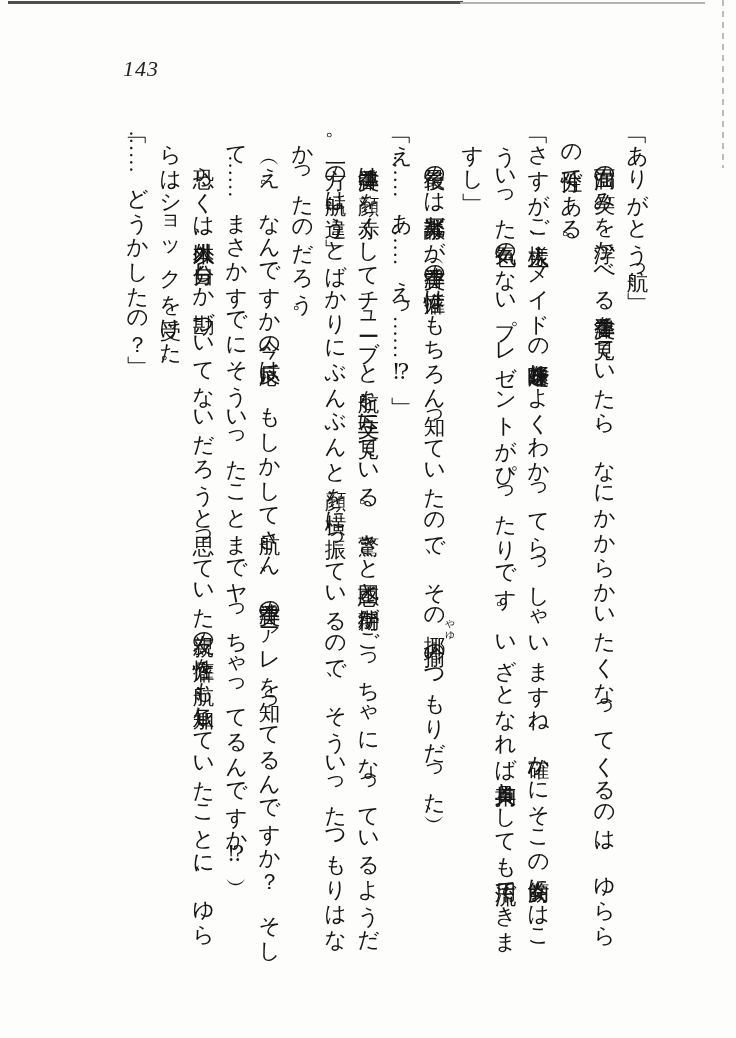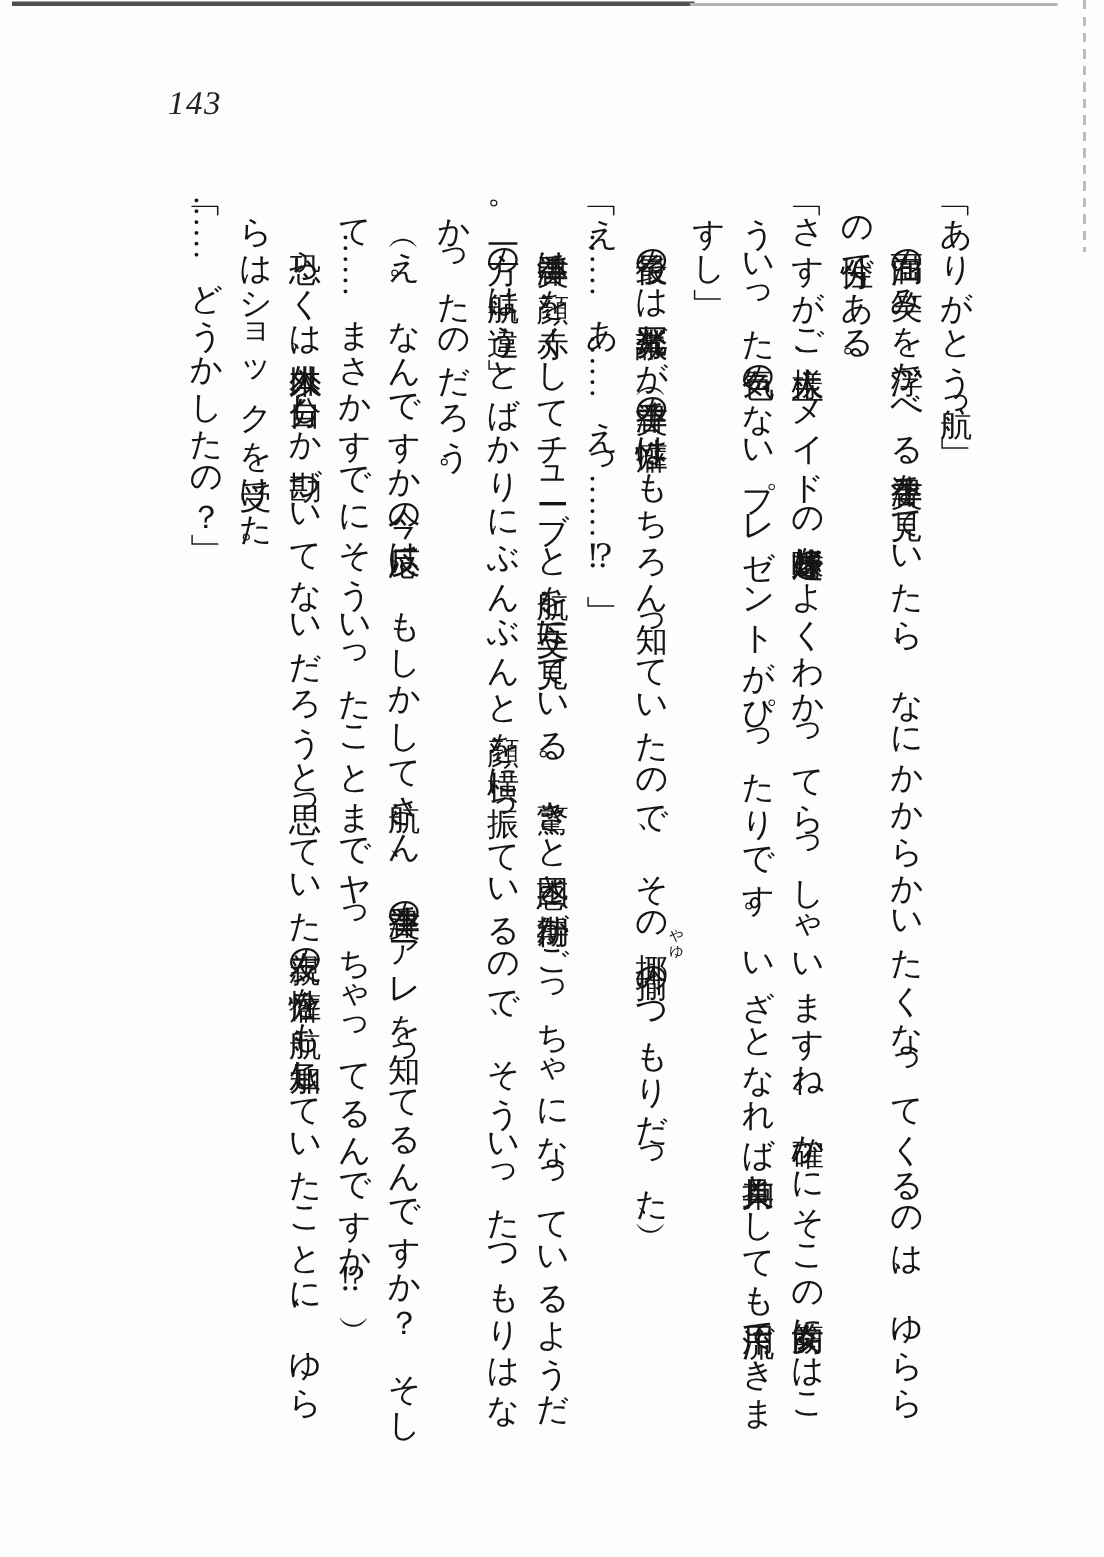--- a/index.html
+++ b/index.html
@@ -35,21 +35,21 @@
     position: absolute;
     top: 0;
     right: 12px;
     width: 2px;
     height: 168px;
     background: repeating-linear-gradient(to bottom, #9a9a9a 0 6px, transparent 6px 11px);
     opacity: 0.65;
   }
   .page-number {
     position: absolute;
-    left: 112px;
+    left: 123px;
     top: 56px;
     font-size: 22px;
     font-style: italic;
     color: #222;
     letter-spacing: 1px;
   }
   .text-block {
     position: absolute;
     top: 130px;
     right: 83px;

